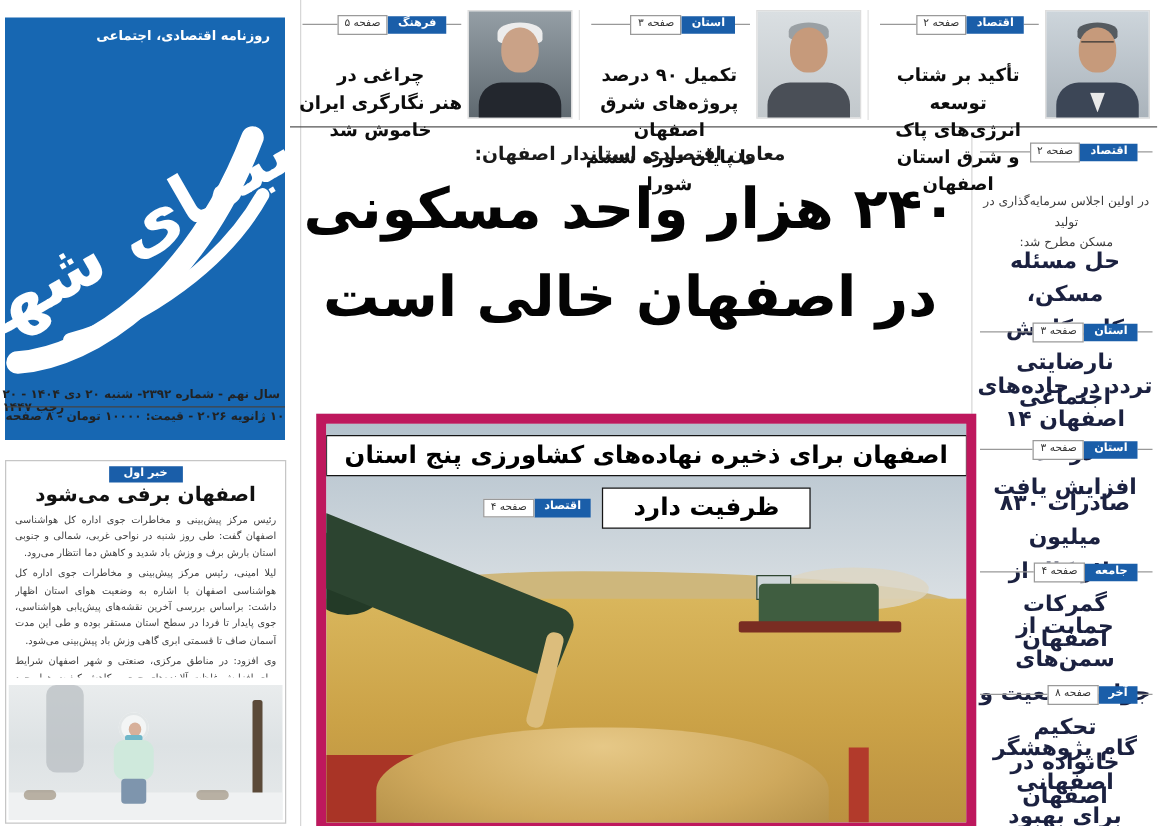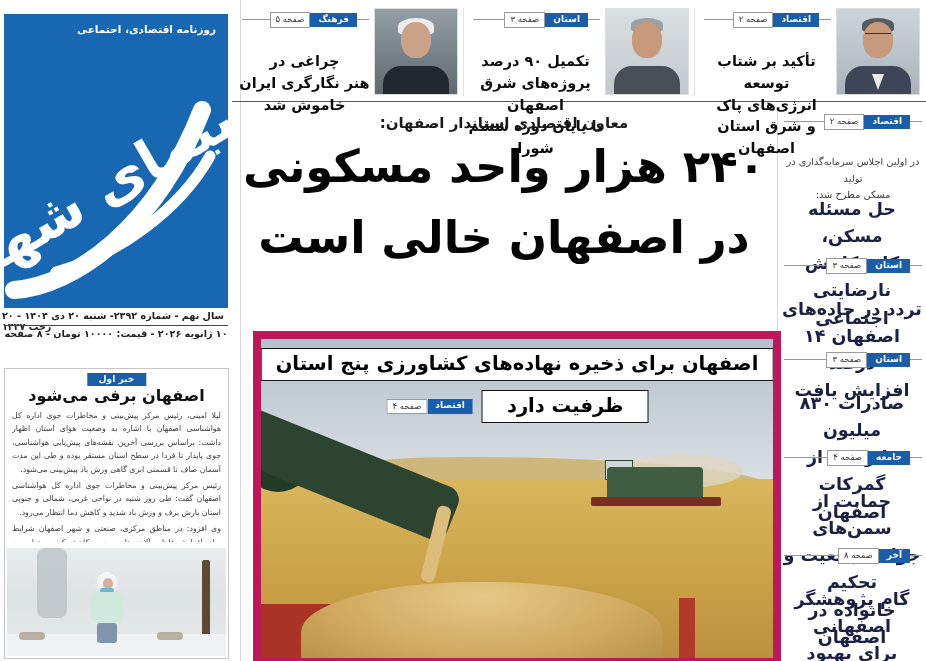--- a/index.html
+++ b/index.html
@@ -3,21 +3,21 @@
 <meta charset="utf-8">
 <style>
   html,body{margin:0;padding:0;background:#ffffff;}
   #page{position:relative;width:926px;height:661px;background:#fff;overflow:hidden;
         font-family:"DejaVu Sans",sans-serif;color:#111;}
   .abs{position:absolute;}
   .rtl{direction:rtl;unicode-bidi:embed;}
   .pre{white-space:pre-line;margin-top:20px;}
 
   
-  #logo-block{left:4px;top:14px;width:224px;height:294px;background:#1767b2;overflow:hidden;}
+  #logo-block{left:4px;top:14px;width:224px;height:338px;background:#1767b2;overflow:hidden;}
   #logo-tagline{top:9px;right:12px;color:#fff;font-size:10.5px;font-weight:bold;}
   #dateline-top{left:2px;top:310px;width:228px;text-align:left;font-size:9.6px;font-weight:bold;color:#222;}
   #dateline-rule{left:4px;top:325px;width:224px;height:1px;background:#444;}
   #dateline-bottom{left:2px;top:328px;width:228px;text-align:center;font-size:9.6px;font-weight:bold;color:#222;}
   #url-bar{left:0;top:342px;width:233px;height:20px;background:#8f9193;color:#fff;
            font-size:15px;font-weight:bold;text-align:center;line-height:20px;letter-spacing:.5px;}
 
   
   #snow-article{left:4px;top:368px;width:223px;height:289px;border:1px solid #c6c6c6;background:#fff;overflow:hidden;}
   #snow-badge{top:4px;left:50%;transform:translateX(-50%);background:#1a5ea9;color:#fff;
@@ -261,22 +261,22 @@
     <div class="seg-line"></div>
   </div>
   <div class="abs rtl pre sb-headline" style="top:566px;">گام پژوهشگر اصفهانی
 برای بهبود مدیریت آب
 در حوضه‌های برفی</div>
 
   <div class="abs" id="snow-article">
     <div class="abs" id="snow-badge">خبر اول</div>
     <div class="abs rtl" id="snow-title">اصفهان برفی می‌شود</div>
     <div class="abs rtl" id="snow-body">
+      <p>رئیس مرکز پیش‌بینی و مخاطرات جوی اداره کل هواشناسی اصفهان گفت: طی روز شنبه در نواحی غربی، شمالی و جنوبی استان بارش برف و وزش باد شدید و کاهش دما انتظار می‌رود.</p>
       <p>لیلا امینی، رئیس مرکز پیش‌بینی و مخاطرات جوی اداره کل هواشناسی اصفهان با اشاره به وضعیت هوای استان اظهار داشت: براساس بررسی آخرین نقشه‌های پیش‌یابی هواشناسی، جوی پایدار تا فردا در سطح استان مستقر بوده و طی این مدت آسمان صاف تا قسمتی ابری گاهی وزش باد پیش‌بینی می‌شود.</p>
-      <p>رئیس مرکز پیش‌بینی و مخاطرات جوی اداره کل هواشناسی اصفهان گفت: طی روز شنبه در نواحی غربی، شمالی و جنوبی استان بارش برف و وزش باد شدید و کاهش دما انتظار می‌رود.</p>
       <p>وی افزود: در مناطق مرکزی، صنعتی و شهر اصفهان شرایط برای افزایش غلظت آلاینده‌های جوی و کاهش کیفیت هوا وجود دارد.</p>
 
     </div>
     <div class="abs" id="snow-photo">
       <div class="abs tree-blur"></div>
       <div class="abs snow-pole"></div>
       <div class="abs snow-ground"></div>
       <div class="abs bush" style="left:12px;"></div>
       <div class="abs bush" style="left:150px;"></div>
       <div class="abs kid-hood"></div>

